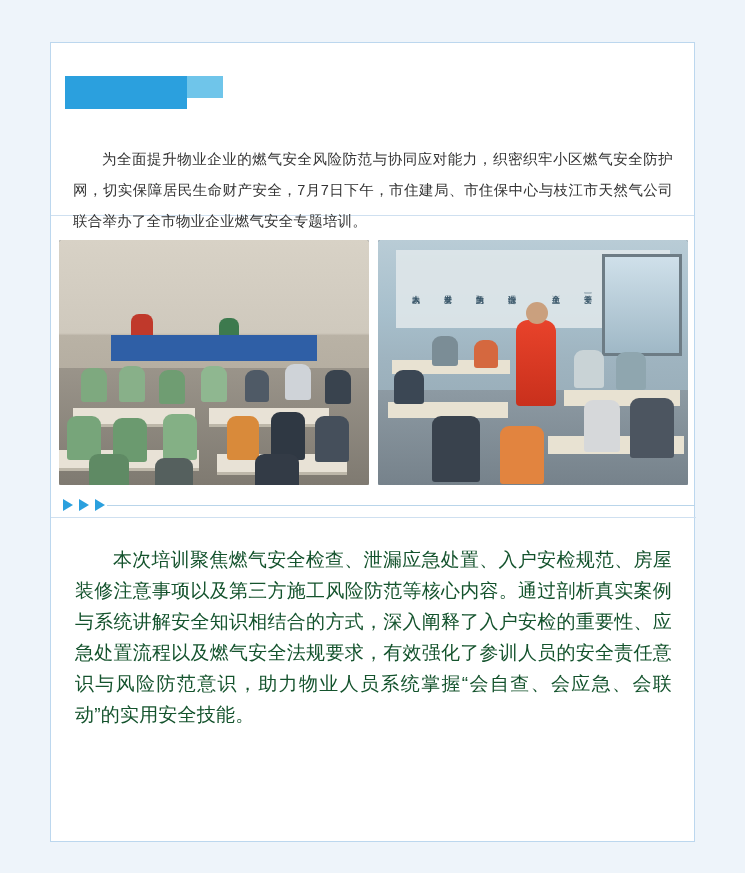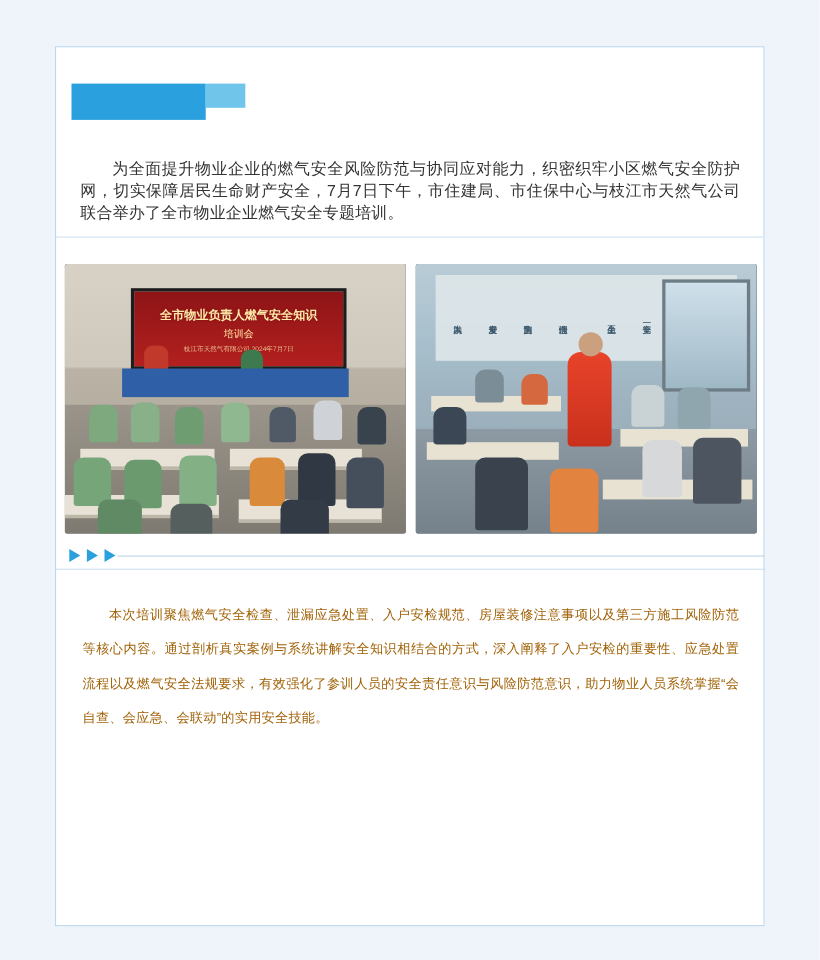--- a/index.html
+++ b/index.html
@@ -54,21 +54,21 @@
     width: 36px;
     height: 22px;
     background: #6fc5ea;
   }
   .intro-text {
     position: absolute;
     left: 22px;
     top: 86px;
     width: 600px;
     font-size: 14.5px;
-    line-height: 20px;
+    line-height: 31px;
     color: #333333;
     text-align: justify;
     text-indent: 2em;
     letter-spacing: 0.2px;
   }
   
   .images-row {
     position: absolute;
     left: 8px;
     top: 197px;
@@ -195,23 +195,23 @@
   .body-block {
     position: absolute;
     left: 0;
     top: 474px;
     width: 645px;
     border-top: 1px solid #cfe0f0;
     box-sizing: border-box;
     padding: 26px 24px 0 24px;
   }
   .para {
-    font-size: 12px;
+    font-size: 19px;
     line-height: 31px;
-    color: #a16207;
+    color: #14532d;
     text-align: justify;
     text-indent: 2em;
     letter-spacing: 0.2px;
     margin: 0 0 22px 0;
   }
 </style>
 </head>
 <body>
 
 <div class="page">
@@ -220,25 +220,20 @@
     <div class="intro-block">
       <div class="flag"></div>
       <div class="flag-small"></div>
       <p class="intro-text">为全面提升物业企业的燃气安全风险防范与协同应对能力，织密织牢小区燃气安全防护网，切实保障居民生命财产安全，7月7日下午，市住建局、市住保中心与枝江市天然气公司联合举办了全市物业企业燃气安全专题培训。</p>
     </div>
 
     <div class="images-row">
 
       <div class="photo">
         <div class="ph1-wall"></div>
-        <div class="ph1-screen">
-          <div class="t1">全市物业负责人燃气安全知识</div>
-          <div class="t2">培训会</div>
-          <div class="t3">枝江市天然气有限公司  2024年7月7日</div>
-        </div>
         <div class="ph1-host"></div>
         <div class="ph1-host2"></div>
         <div class="ph1-table"></div>
         <div class="ph1-floor"></div>
 
         <div class="ph1-desk" style="left:14px; top:168px; width:122px; height:16px;"></div>
         <div class="ph1-desk" style="left:150px; top:168px; width:120px; height:16px;"></div>
         <div class="ph1-desk" style="left:0px; top:210px; width:140px; height:18px;"></div>
         <div class="ph1-desk" style="left:158px; top:214px; width:130px; height:18px;"></div>
 

